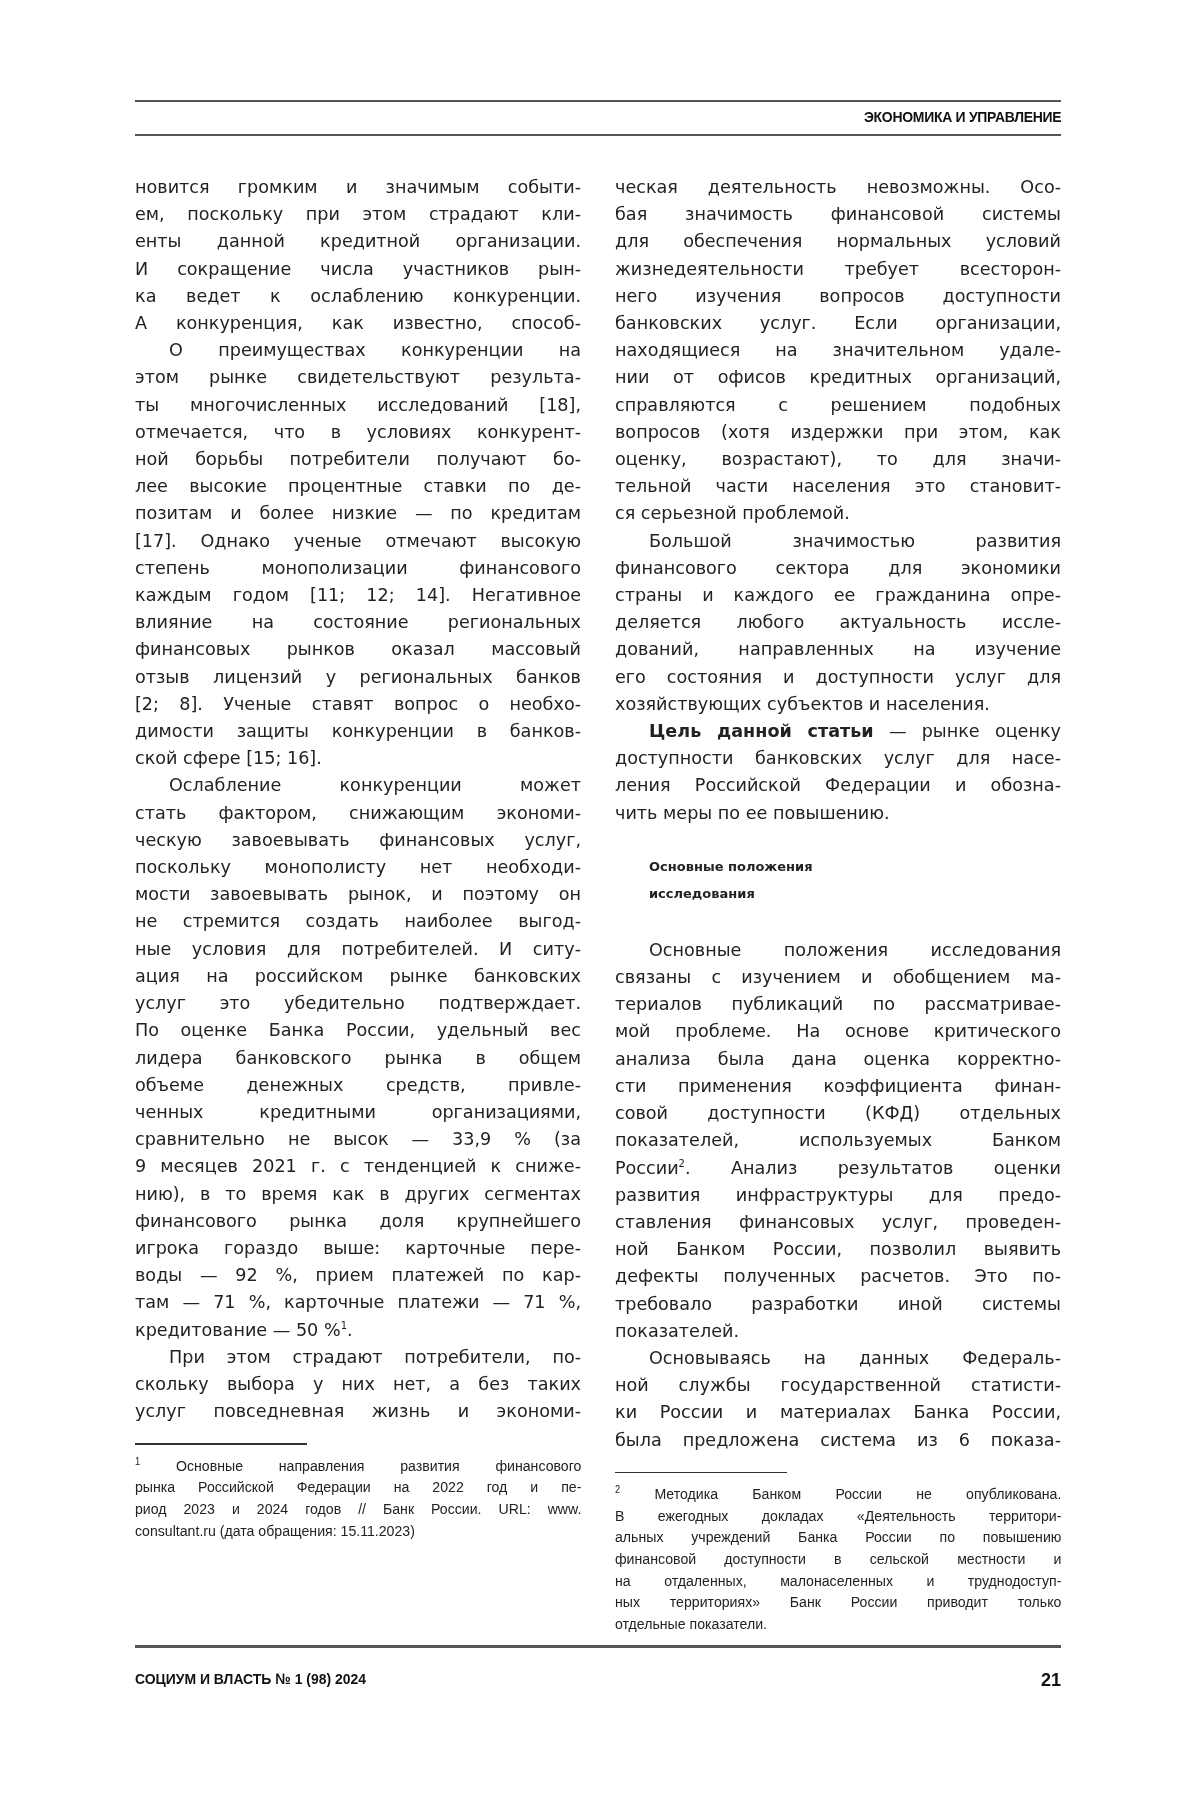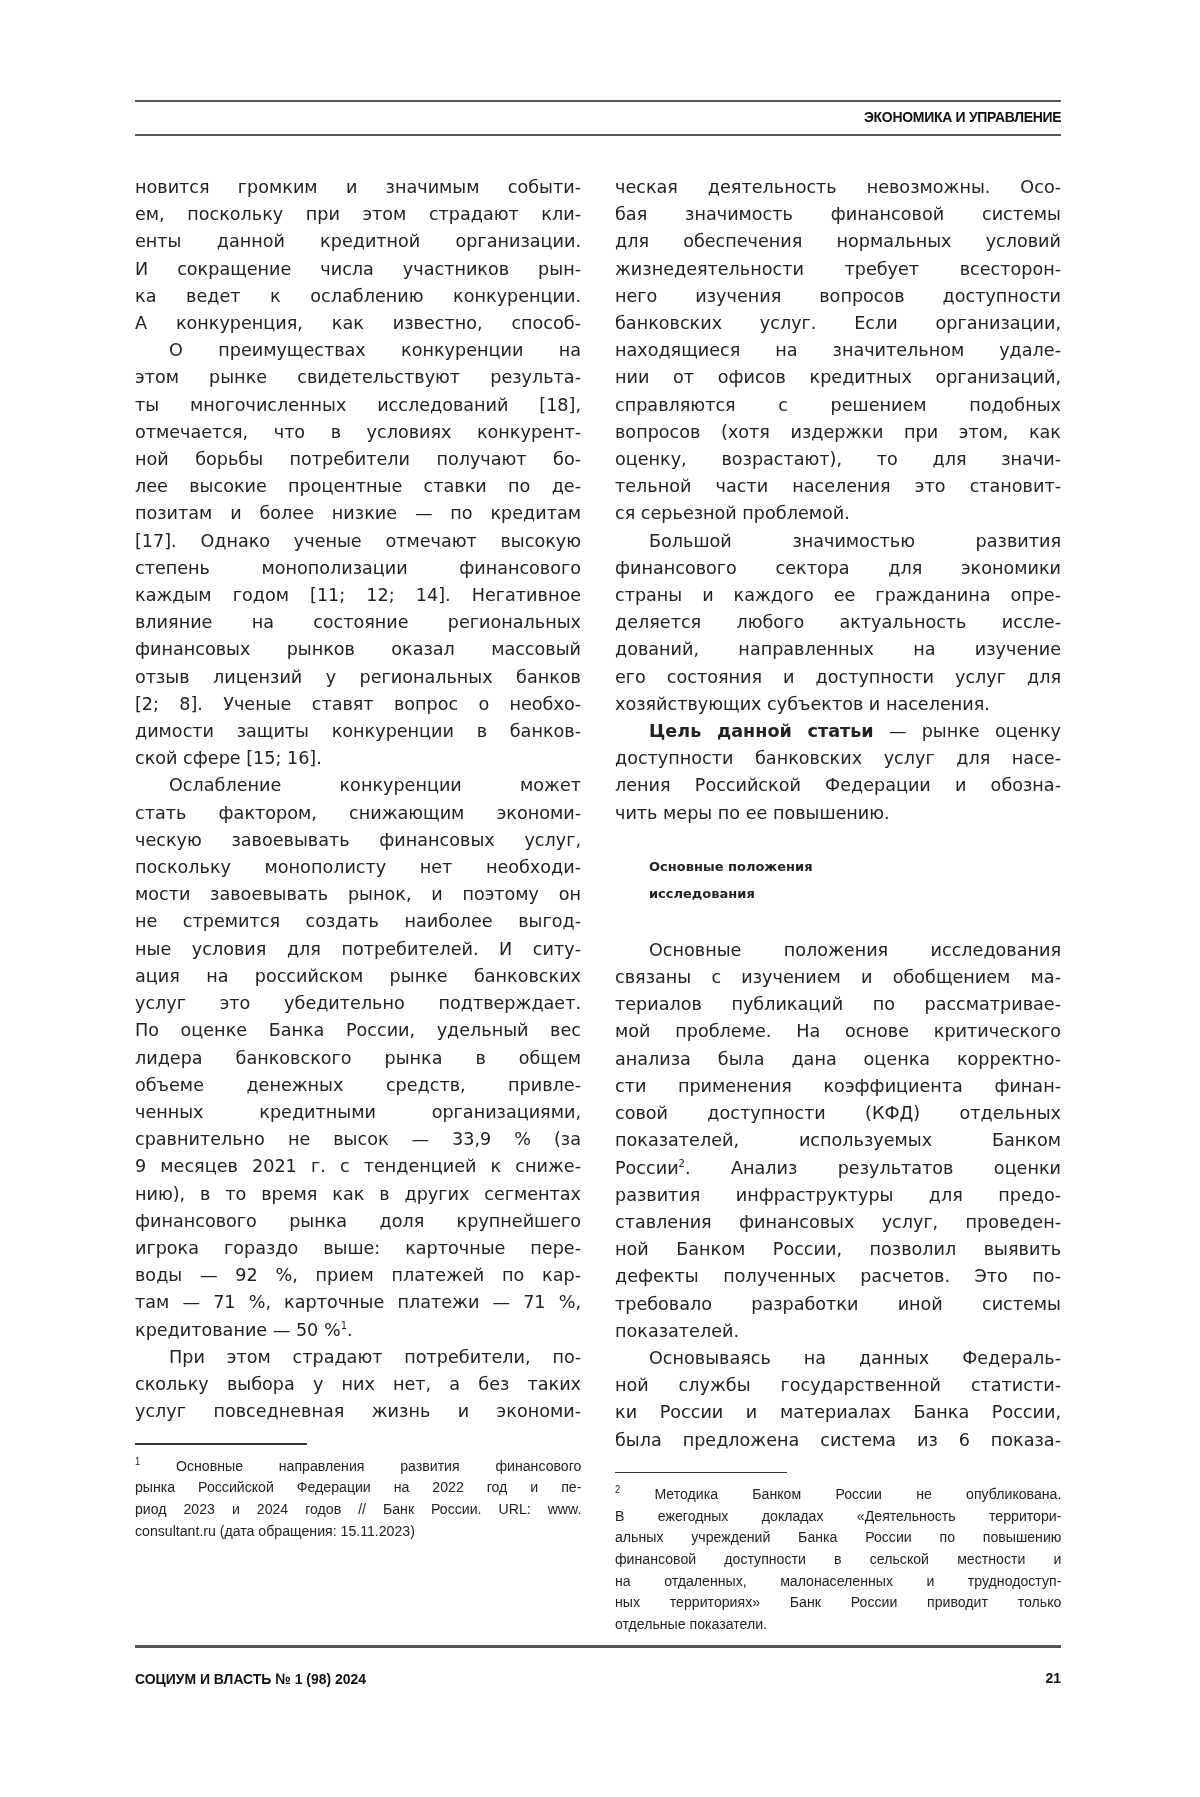--- a/index.html
+++ b/index.html
@@ -15,21 +15,21 @@
   .line.last { text-align-last: left; }
   .line.ind { padding-left: 34px; }
   .heading { font-family: "DejaVu Sans", sans-serif; font-weight: bold; font-size: 13px; line-height: 27px; padding-left: 34px; margin: 26px 0 30px 0; }
   sup { font-size: 10px; line-height: 0; vertical-align: super; }
   .fn-rule { width: 172px; height: 1.5px; background: #333; margin: 18px 0 10px 0; }
   .footnote { font-family: "Liberation Sans", sans-serif; font-size: 15.2px; line-height: 21.6px; color: #222; transform: scaleX(0.93); transform-origin: left top; width: 480px; }
   .footnote .line { text-align: justify; text-align-last: justify; }
   .footnote .line.last { text-align-last: left; }
   .rule-foot { position: absolute; left: 0; right: 0; top: 1645px; height: 3px; background: #555; }
   .footer-journal { position: absolute; left: 0; top: 1670px; font-family: "Liberation Sans", sans-serif; font-weight: bold; font-size: 15.5px; transform: scaleX(0.9); transform-origin: left center; color: #111; }
-  .footer-page { position: absolute; right: 0; top: 1670px; font-family: "Liberation Sans", sans-serif; font-weight: bold; font-size: 14px; color: #111; }
+  .footer-page { position: absolute; right: 0; top: 1670px; font-family: "Liberation Sans", sans-serif; font-weight: bold; font-size: 18px; color: #111; }
 </style>
 </head>
 <body>
 
 <div class="page">
   <div class="rule-top"></div>
   <div class="section-label">ЭКОНОМИКА И УПРАВЛЕНИЕ</div>
   <div class="rule-mid"></div>
 
   <div class="col col-left">

